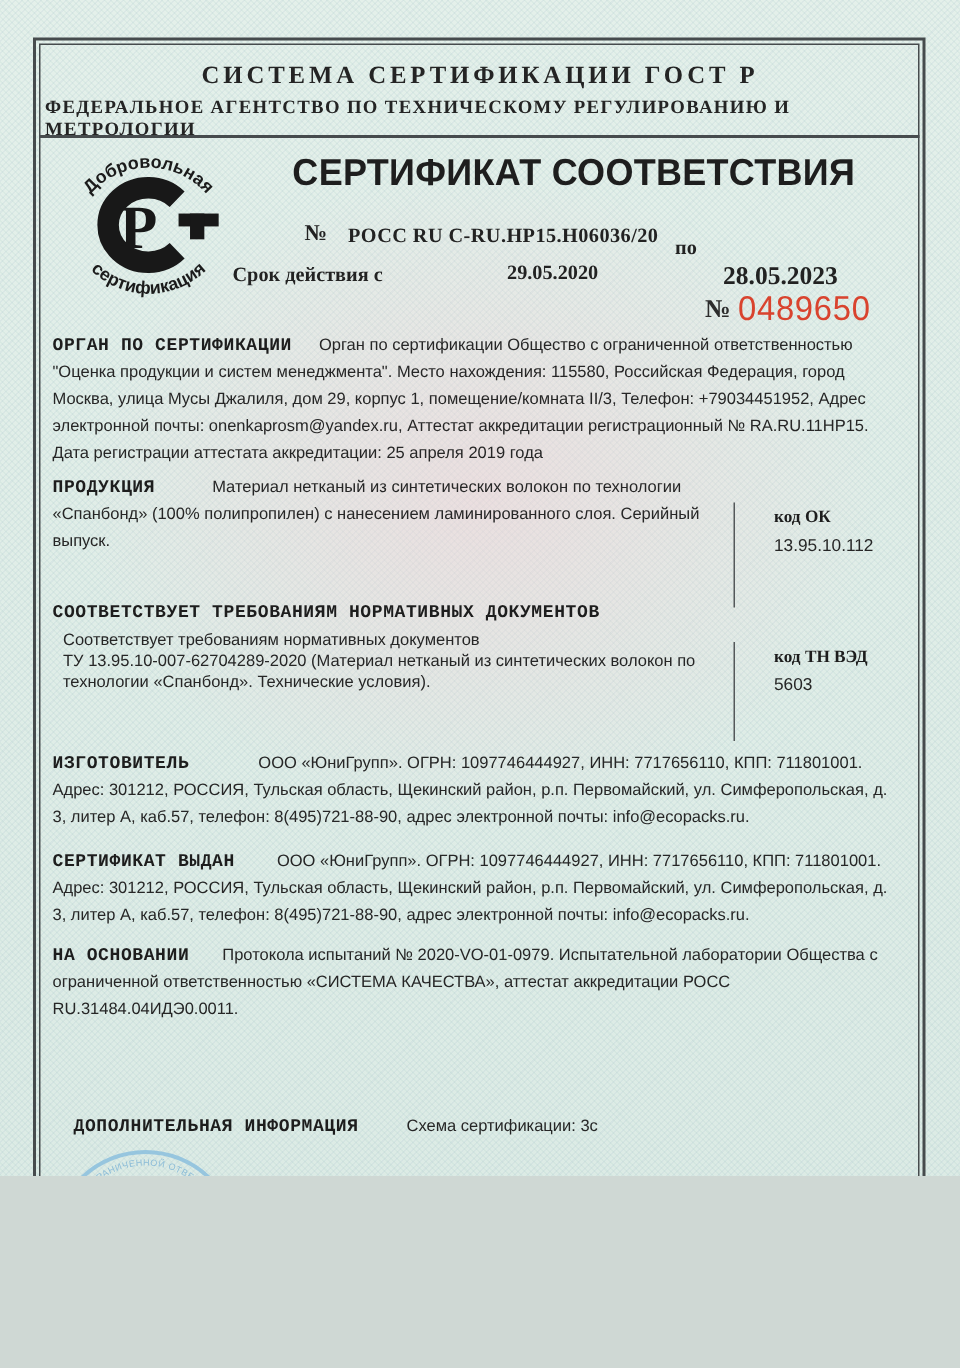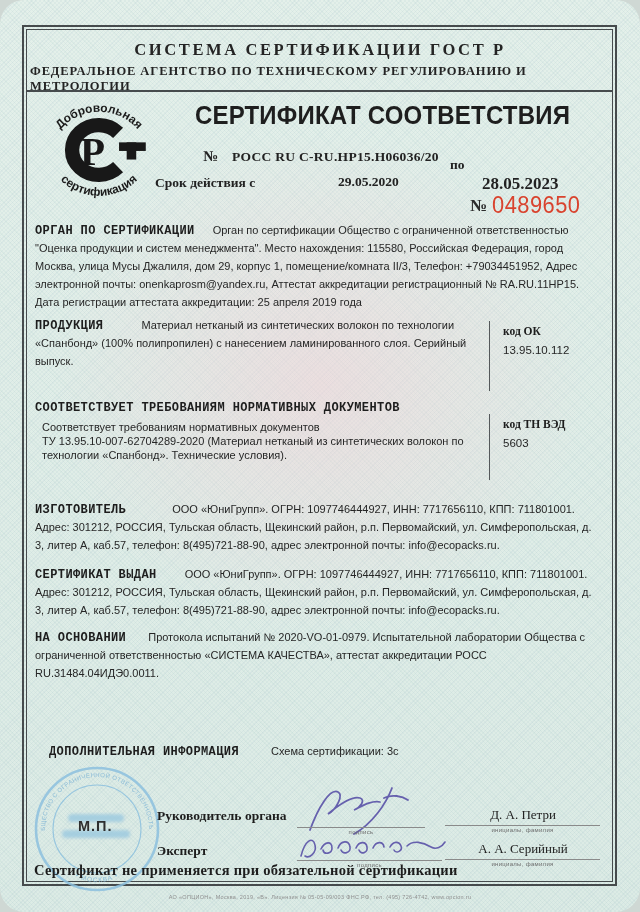--- a/index.html
+++ b/index.html
@@ -1,23 +1,23 @@
 <!DOCTYPE html>
 <html><head>
 <meta charset="utf-8">
 <style>
   html,body{margin:0;padding:0;background:#cfd8d4;}
   .page{
-    position:relative;width:640px;height:912px;overflow:hidden;
+    position:relative;width:640px;height:784px;overflow:hidden;
     background:
       radial-gradient(ellipse 58% 38% at 50% 42%, rgba(243,210,216,.55), rgba(243,210,216,0) 72%),
       repeating-linear-gradient(45deg, rgba(140,190,180,.10) 0 1px, transparent 1px 3px),
       repeating-linear-gradient(-45deg, rgba(140,165,195,.10) 0 1px, transparent 1px 3px),
       linear-gradient(#e4f0ea,#dcebe5);
-    font-family:"Liberation Sans","DejaVu Sans",sans-serif;color:#222;border-radius:24px;
+    font-family:"Liberation Sans","DejaVu Sans",sans-serif;color:#222;
   }
   .abs{position:absolute;box-sizing:border-box;}
   .serif{font-family:"Liberation Serif","DejaVu Serif",serif;}
   .frame-outer{left:22px;top:25px;width:595px;height:861px;border:2px solid #464b4d;}
   .frame-inner{left:26px;top:29px;width:587px;height:853px;border:1px solid #464b4d;}
   .header-sep{left:26px;top:90px;width:587px;border-top:2px solid #464b4d;}
   .h-line1{left:30px;top:40px;width:580px;text-align:center;font-weight:bold;font-size:16.5px;letter-spacing:2.6px;color:#242424;}
   .h-line2{left:30px;top:64px;width:580px;font-weight:bold;font-size:12.5px;letter-spacing:0.9px;color:#242424;}
   .doc-title{left:160px;top:101px;width:445px;text-align:center;font-weight:bold;font-size:25px;letter-spacing:0.2px;color:#1e1e1e;transform:scaleX(.96);transform-origin:center;}
   .num-label{left:203px;top:148px;font-weight:bold;font-size:15px;}
@@ -26,21 +26,21 @@
   .val-from{left:338px;top:174px;font-weight:bold;font-size:13.5px;}
   .val-to-label{left:450px;top:157px;font-weight:bold;font-size:13.5px;}
   .val-to{left:482px;top:174px;font-weight:bold;font-size:17px;text-align:right;}
   .serial-wrap{left:470px;top:192px;}
   .serial-no{font-family:"Liberation Serif","DejaVu Serif",serif;font-weight:bold;font-size:17px;color:#2c2c2c;vertical-align:2px;}
   .serial-val{font-size:23px;color:#d9432e;letter-spacing:0.5px;display:inline-block;transform:scaleX(.95);transform-origin:left;}
   .sec{margin:0;}
   .sl{font-family:Liberation Mono, monospace;font-weight:bold;font-size:12px;letter-spacing:.4px;color:#1d1d1d;margin-right:18px;}
   .bt{font-size:11px;line-height:14.2px;color:#262626;}
   .preline{white-space:pre-line;}
-  .codebox{border-left:1px solid #54585a;padding:4px 0 0 13px;}
+  .codebox{border-left:1px solid #54585a;padding:4px 0 0 26px;margin-top:14px;}
   .codelabel{font-family:"Liberation Serif","DejaVu Serif",serif;font-weight:bold;font-size:11.5px;color:#1d1d1d;}
   .codeval{font-size:11.5px;margin-top:7px;color:#262626;}
   .role{font-family:"Liberation Serif","DejaVu Serif",serif;font-weight:bold;font-size:13.5px;color:#1d1d1d;}
   .sigline{border-top:1px solid #8a8a8a;}
   .caption{font-size:6px;color:#6d6d6d;text-align:center;letter-spacing:.3px;}
   .name{font-family:"Liberation Serif","DejaVu Serif",serif;font-size:13px;color:#222;text-align:center;}
   .mp{font-family:Liberation Sans, sans-serif;font-weight:bold;font-size:14.5px;letter-spacing:1px;color:#2e2e2e;z-index:3;}
   .notice{left:34px;top:862px;width:580px;text-align:left;font-weight:bold;font-size:14.5px;letter-spacing:.3px;color:#1d1d1d;}
   .imprint{left:0;top:894px;width:640px;text-align:center;font-size:5.5px;color:#8f8f8f;letter-spacing:.3px;}
   svg{display:block;}

